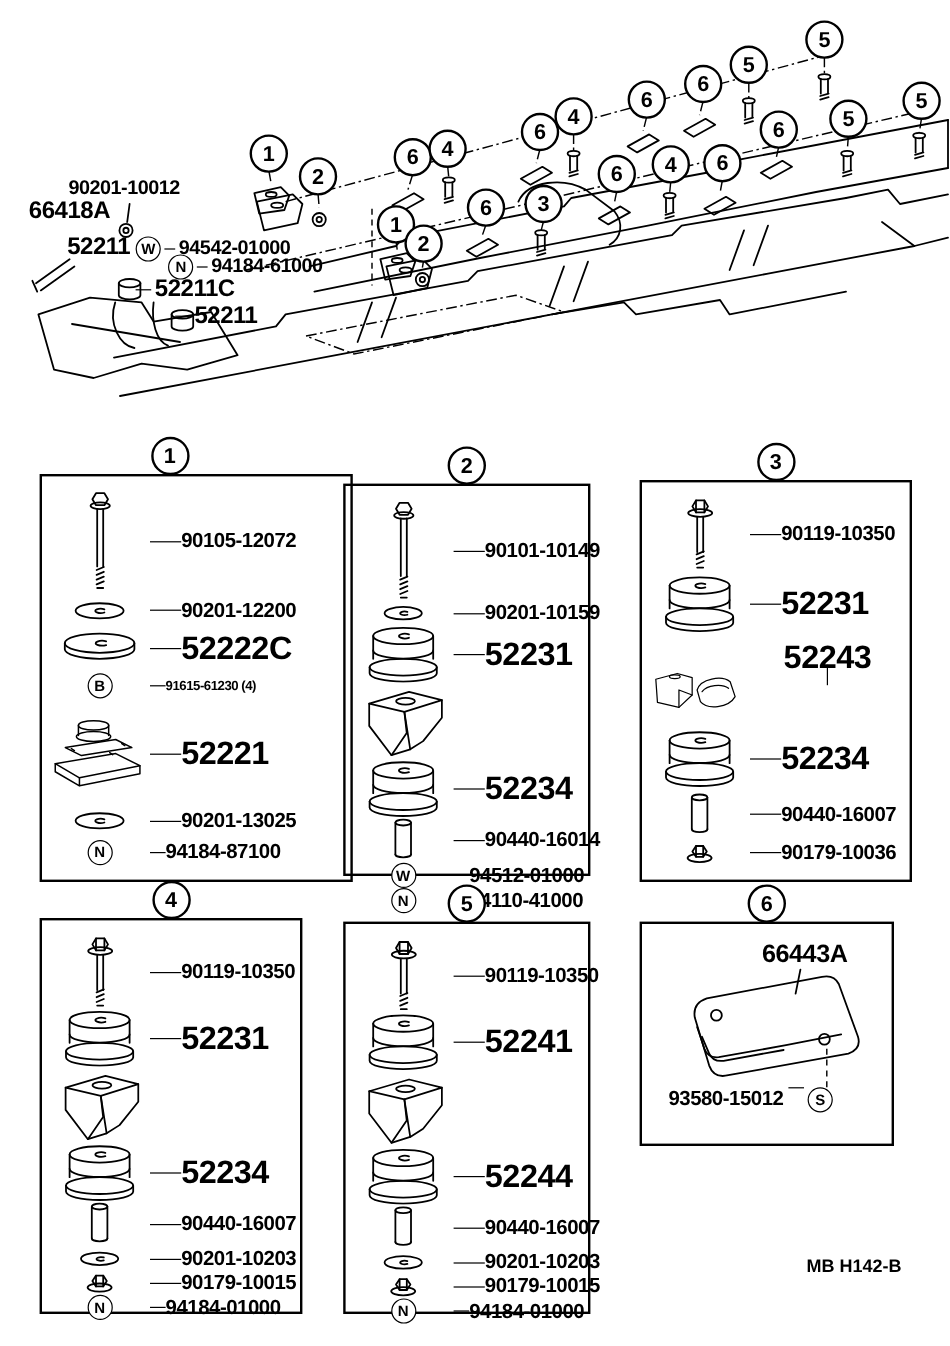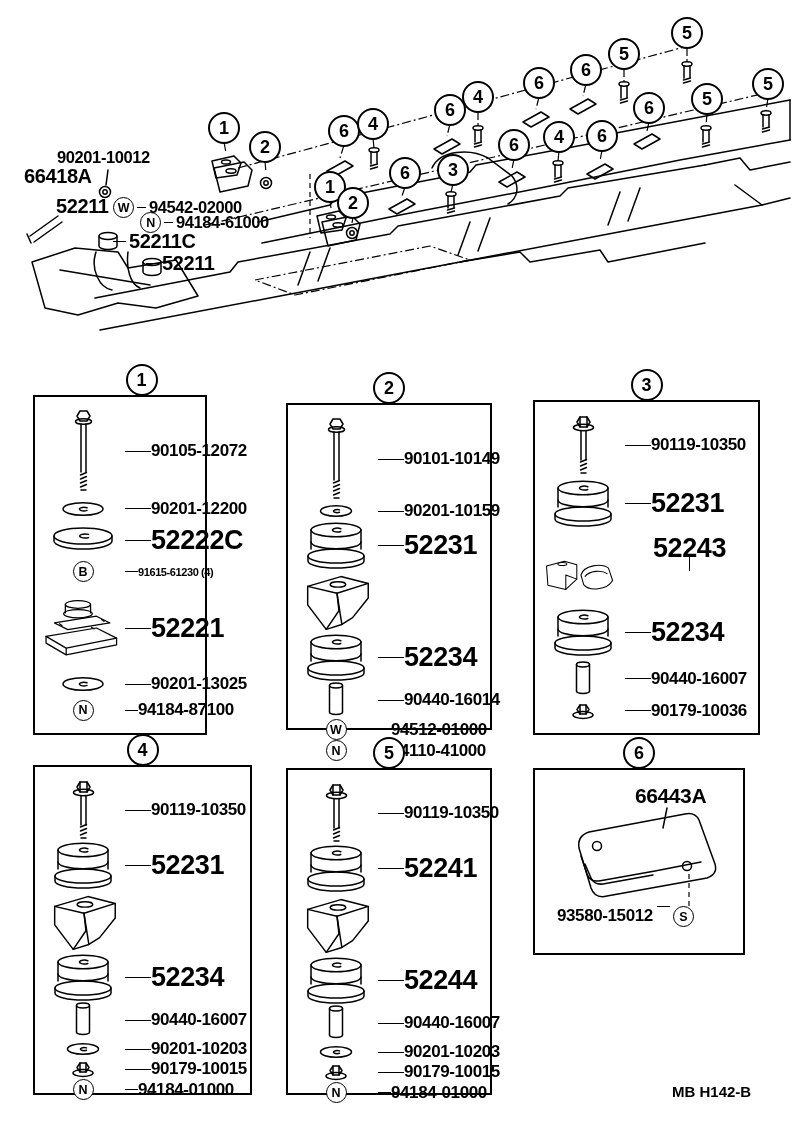--- a/index.html
+++ b/index.html
@@ -149,21 +149,21 @@
       </div>
       <div class="tlabel big" style="left: 24px; top: 165px;">
         <span>66418A</span>
       </div>
       <div class="tlabel big" style="left: 56px; top: 195px;">
         <span>52211</span>
       </div>
       <div class="tlabel" style="left: 113px; top: 197px;">
         <span class="symc">W</span>
         <span class="lead8"></span>
-        <span>94542-02000</span>
+        <span>94542-01000</span>
       </div>
       <div class="tlabel" style="left: 140px; top: 212px;">
         <span class="symc">N</span>
         <span class="lead8"></span>
         <span>94184-61000</span>
       </div>
       <div class="tlabel big" style="left: 113px; top: 230px;">
         <span class="lead12"></span>
         <span>52211C</span>
       </div>
@@ -189,21 +189,21 @@
       <div class="callout" style="left: 602px; top: 136px;">6</div>
       <div class="callout" style="left: 624px; top: 54px;">5</div>
       <div class="callout" style="left: 586px; top: 70px;">6</div>
       <div class="callout" style="left: 649px; top: 108px;">6</div>
       <div class="callout" style="left: 707px; top: 99px;">5</div>
       <div class="callout" style="left: 768px; top: 84px;">5</div>
       <div class="callout" style="left: 687px; top: 33px;">5</div>
     </div>
   <div id="boxes">
       <div class="callout pbox-num" style="left: 141.5px; top: 380px;">1</div>
-      <div class="pbox" style="left: 33px; top: 395px; width: 174px; height: 340px;">
+      <div class="pbox" style="left: 33px; top: 395px; width: 261px; height: 340px;">
         <div class="prow">
           <div class="ic">
             <svg viewBox="0 0 26 84" width="26" height="84">
               <g class="st">
                 <path d="M7 7 L10 2 H17 L20 7 L17 12 H10 Z"></path>
                 <ellipse cx="13.5" cy="12.5" rx="8" ry="2.8"></ellipse>
                 <path d="M11 15 V63 M16 15 V63"></path>
                 <path d="M10.5 66 L16.5 63.5 M10.5 70 L16.5 67.5 M10.5 74 L16.5 71.5 M10.5 78 L16.5 75.5 M11 81 H16"></path>
               </g>
             </svg>
@@ -701,14 +701,14 @@
           <path class="dsh" d="M154 104 V136"></path>
         </svg>
         <div class="b6screw" style="left: 22px; top: 136px;">
           <span>93580-15012</span>
           <span class="lead12" style="margin-left: 4px;"></span>
           <span class="symc">S</span>
         </div>
       </div>
     </div>
 
-  <div class="page-code" style="left:672px;top:1083px;">MB H142-B</div>
+  <div class="page-code" style="left:672px;top:1047px;">MB H142-B</div>
 </div>
 
 </body></html>

